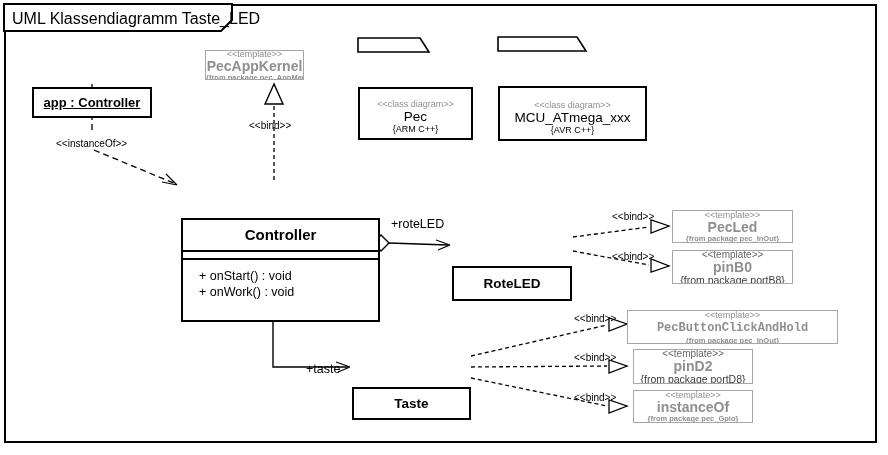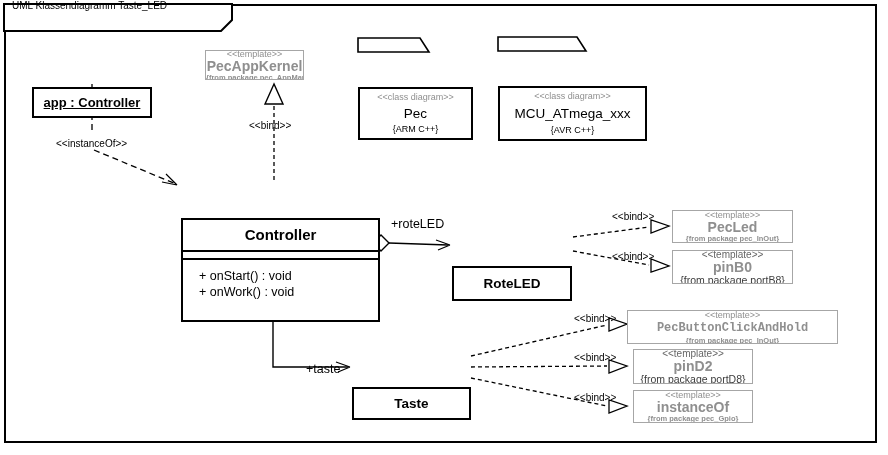--- a/index.html
+++ b/index.html
@@ -5,29 +5,29 @@
   html,body{margin:0;padding:0;background:#fff;}
   .canvas{
     position:relative;width:888px;height:455px;background:#fff;overflow:hidden;
     font-family:"Liberation Sans","DejaVu Sans",sans-serif;color:#000;
   }
   .layer{position:absolute;left:0;top:0;}
   .node{position:absolute;box-sizing:border-box;background:#fff;text-align:center;}
   .blackbox{border:2px solid #000;margin-top:36px;}
   .graybox{border:1px solid #a6a6a6;color:#8f8f8f;display:flex;flex-direction:column;justify-content:center;overflow:hidden;}
   .flexc{display:flex;align-items:center;justify-content:center;}
-  .frame-title{position:absolute;left:12px;top:0;font-size:10px;white-space:nowrap;}
+  .frame-title{position:absolute;left:12px;top:10px;font-size:16px;white-space:nowrap;}
   .app-name{font-size:13px;font-weight:bold;text-decoration:underline;white-space:nowrap;}
   .t-stereo{font-size:9px;line-height:10px;white-space:nowrap;}
   .t-name{font-size:14px;line-height:14px;font-weight:bold;white-space:nowrap;}
   .t-name-lg{font-size:12px;line-height:16px;font-weight:bold;white-space:nowrap;font-family:Liberation Mono, monospace;}
   .t-origin{font-size:7.5px;line-height:9px;font-weight:bold;white-space:nowrap;}
   .dark .t-stereo{font-size:10px;line-height:11px;color:#666;}
   .dark .t-origin{font-size:10.5px;line-height:12px;font-weight:normal;color:#3c3c3c;}
-  .pkg{display:flex;flex-direction:column;justify-content:space-between;}
+  .pkg{display:flex;flex-direction:column;justify-content:flex-end;}
   .pkg-stereo{font-size:9px;line-height:10px;color:#8f8f8f;margin-top:3px;white-space:nowrap;}
   .pkg-name{font-size:13.5px;line-height:15px;white-space:nowrap;}
   .pkg-tag{font-size:9px;line-height:10px;margin-bottom:4px;white-space:nowrap;}
   .cls-title{height:30px;line-height:30px;font-size:15px;font-weight:bold;border-bottom:2px solid #000;}
   .cls-attrs{height:6px;border-bottom:2px solid #000;}
   .cls-ops{text-align:left;padding:8px 16px 0 16px;font-size:12.5px;line-height:16px;white-space:nowrap;}
   .lbl{position:absolute;font-size:10px;white-space:nowrap;background:transparent;}
   .role{position:absolute;font-size:12.5px;white-space:nowrap;}
   .box-title{font-size:13.5px;font-weight:bold;white-space:nowrap;}
 </style>

